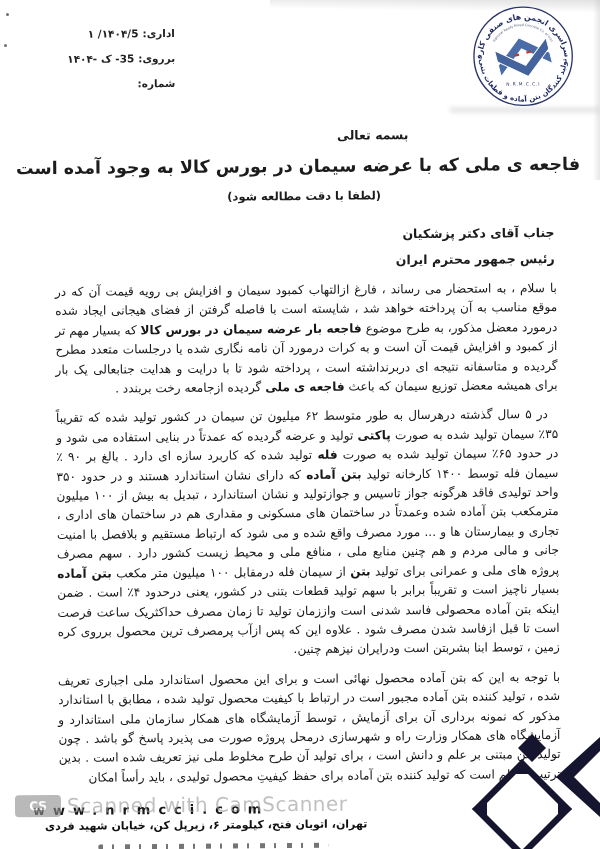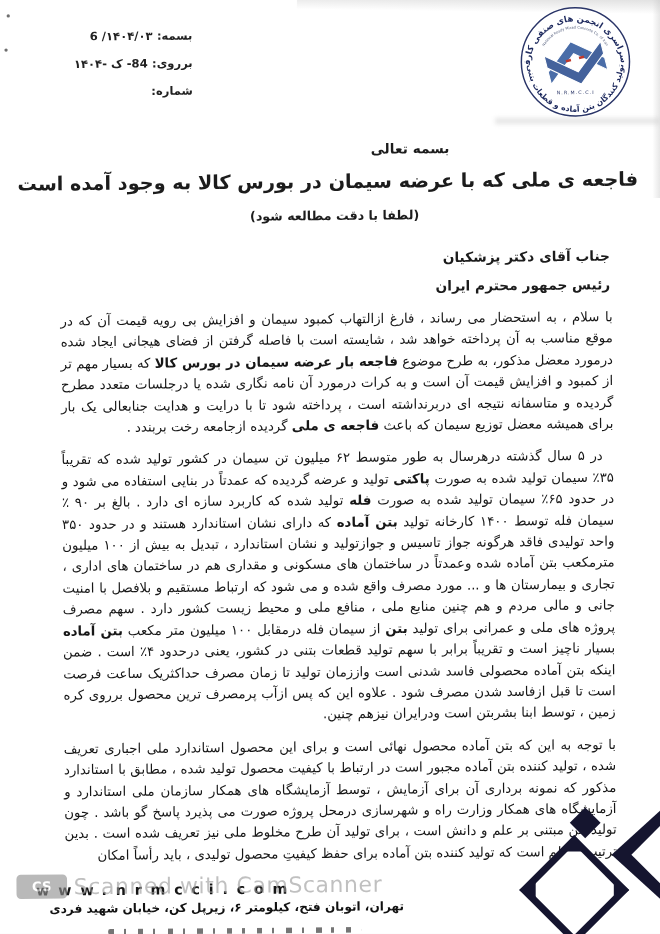--- a/index.html
+++ b/index.html
@@ -65,26 +65,26 @@
   <div class="scan-band-top"></div>
   <div class="scan-band-right"></div>
   <div class="scan-streak"></div>
   <div class="speck speck1"></div>
   <div class="speck speck2"></div>
 
   <div class="doc">
 
     <div class="hfields">
       <div class="row">
-        <span>بسمه:</span>
-        <span>۱۴۰۴/۰۳/ 6</span>
+        <span>اداری:</span>
+        <span>۱۴۰۴/5/ ۱</span>
       </div>
       <div class="row">
         <span>برروی:</span>
-        <span>84- ک -۱۴۰۴</span>
+        <span>35- ک -۱۴۰۴</span>
       </div>
       <div class="row" style="margin-top:8px">
         <span>شماره:</span>
       </div>
     </div>
 
     <svg class="logo" viewBox="0 0 110 110">
       <defs>
         <path id="arcTop" d="M 11,60 A 44,44 0 0 1 99,60" fill="none"></path>
         <path id="arcBottom" d="M 9,57 A 46,46 0 0 0 101,57" fill="none"></path>

